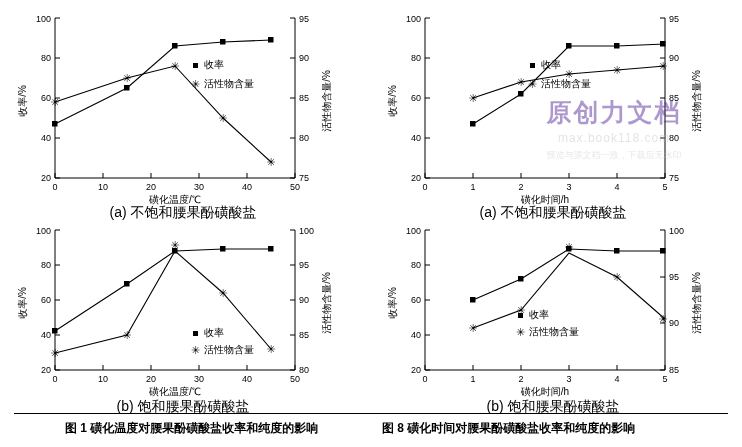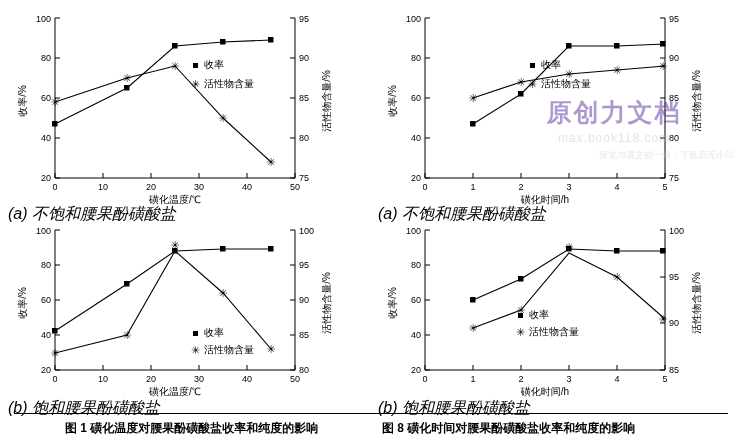--- a/index.html
+++ b/index.html
@@ -9,24 +9,24 @@
     font-family:"Liberation Sans", sans-serif;
     color:#000;
     position:relative;
     overflow:hidden;
   }
   .page{position:relative;width:742px;height:447px;}
   .panel{position:absolute;}
   svg{display:block;}
   .cap{
     position:absolute;
-    font-size:16px;
+    text-align:center;
+    font-size:14px;
     width:100%;
     left:0;
-    font-style:italic;
   }
   .figcap{
     position:absolute;
     font-size:12px;
     font-weight:bold;
     white-space:nowrap;
   }
   .hr{
     position:absolute;
     left:14px;
@@ -52,21 +52,20 @@
   .wm .wm2{
     font-size:12px;
     color:#c3c3c3;
     letter-spacing:1px;
     margin-top:2px;
   }
   .wm .wm3{
     font-size:9px;
     color:#c9c9c9;
     margin-top:4px;
-    text-align:right;
   }
   text{font-family:"Liberation Sans", sans-serif;}
   .ax{font-size:9px;}
   .axlab{font-size:10px;}
   .leg{font-size:10px;}
 </style>
 </head>
 <body>
 
 <div class="page">

